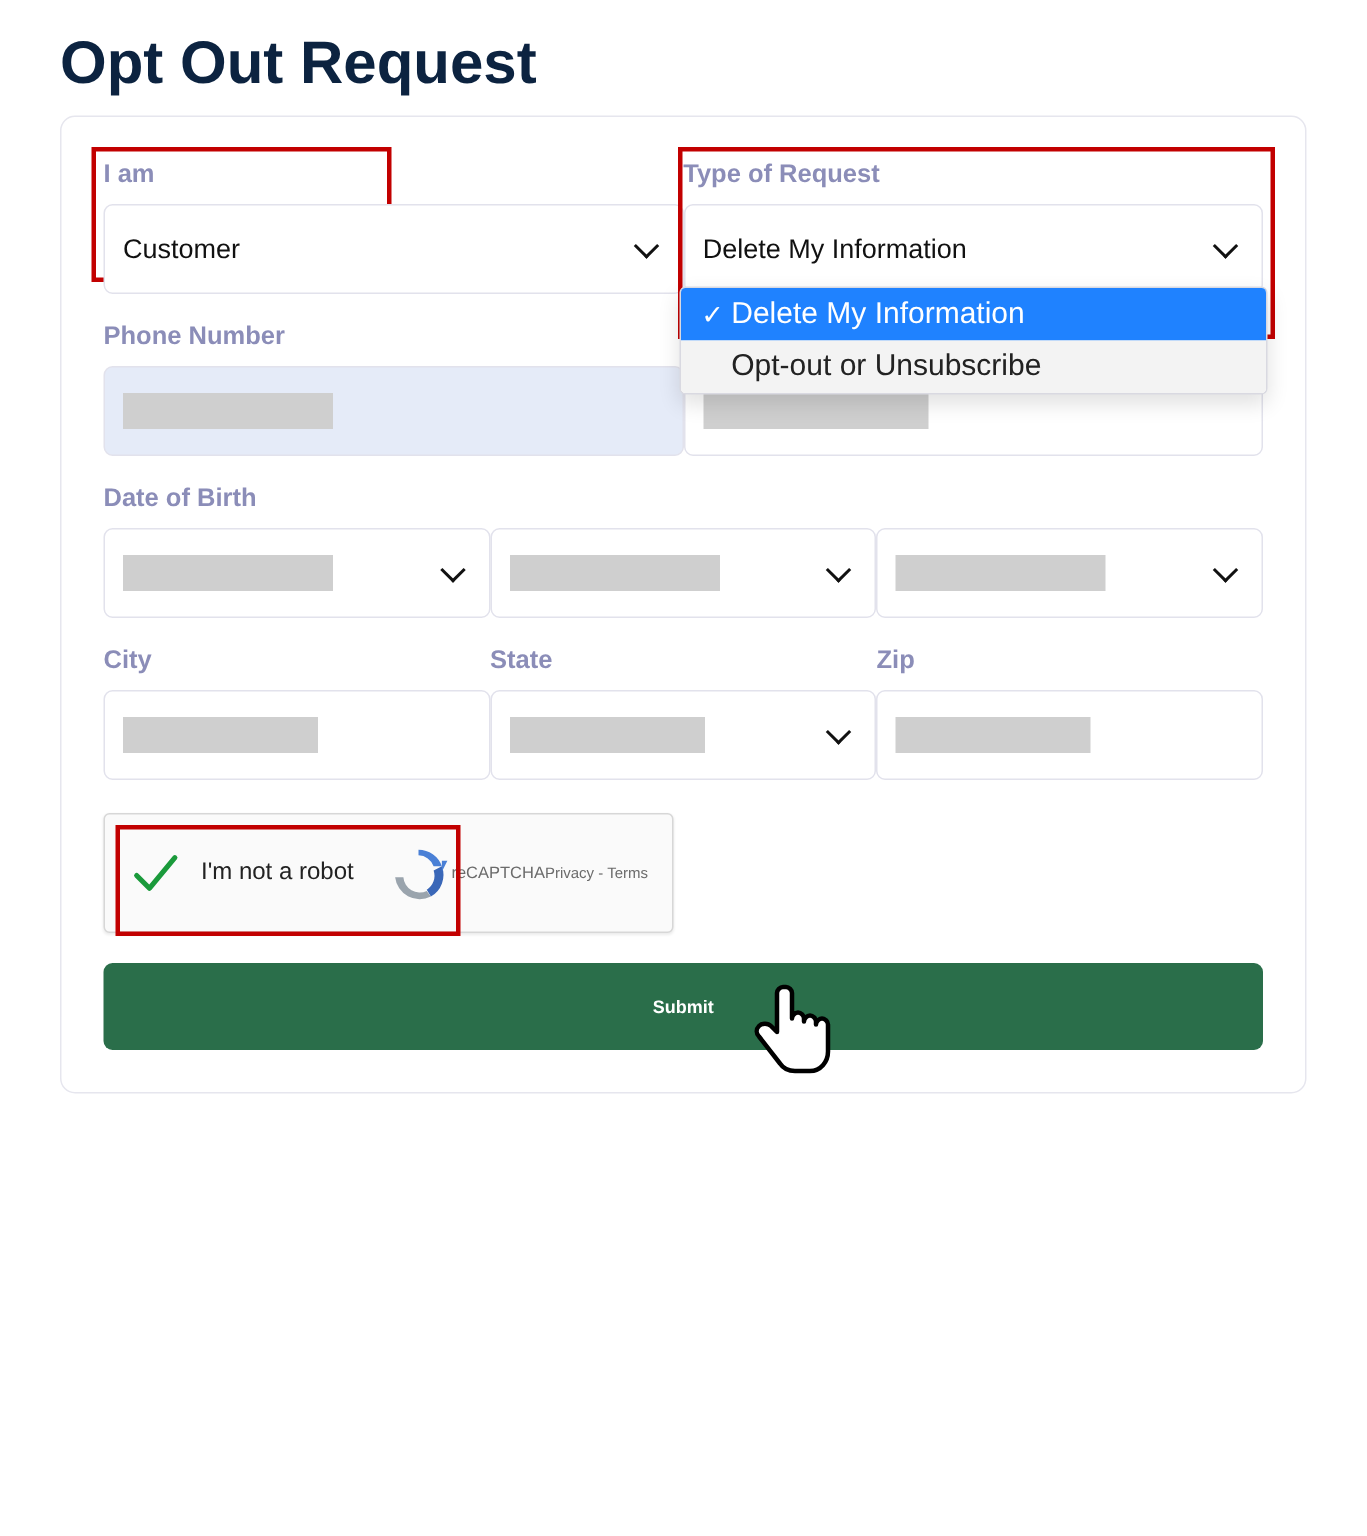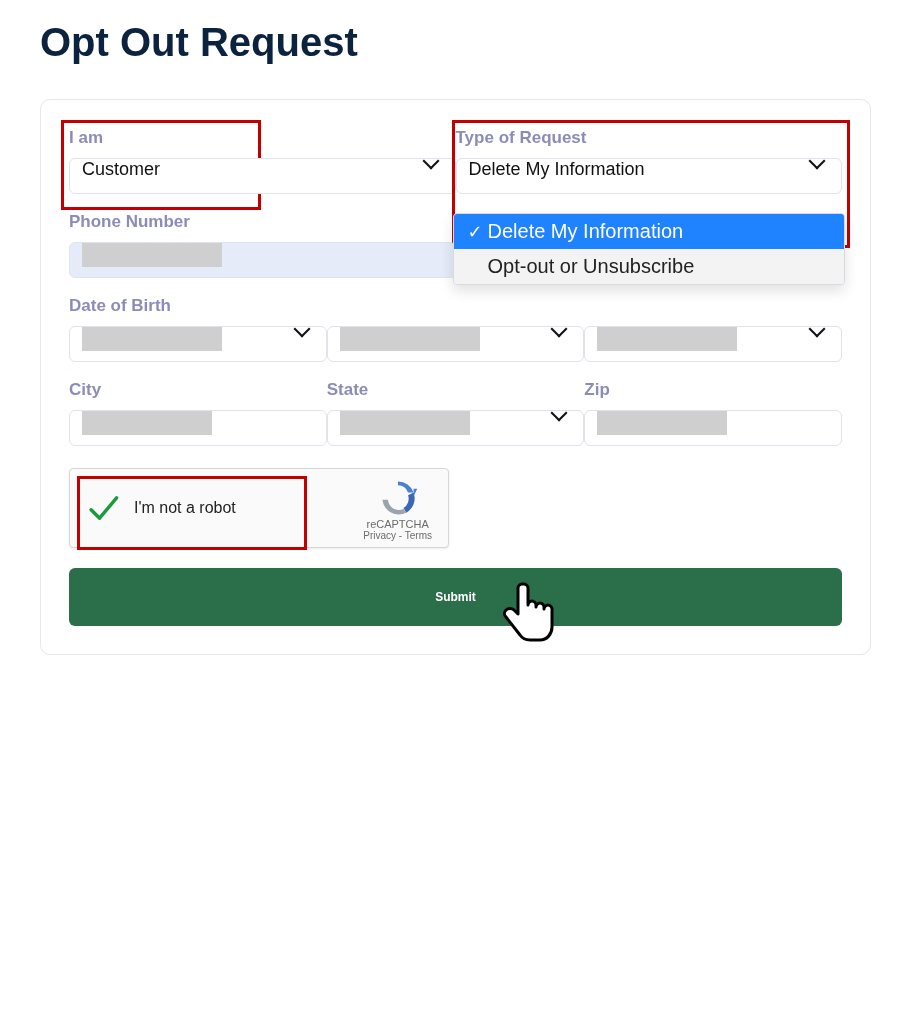--- a/index.html
+++ b/index.html
@@ -6,45 +6,46 @@
     body {
       font-family: -apple-system, BlinkMacSystemFont, "Segoe UI", Helvetica, Arial, sans-serif;
       background: #fff;
       width: 911px;
       padding: 20px 40px 40px 40px;
     }
     .page-title {
       font-size: 40px;
       font-weight: 800;
       color: #0c2340;
-      margin-bottom: 34px;
+      margin-bottom: 12px;
     }
     .form-card {
       border: 1px solid #e6e6ee;
       border-radius: 10px;
       padding: 28px;
       position: relative;
     }
     .row { display: flex; }
     .col { flex: 1; position: relative; }
     .label {
       color: #8b8db8;
       font-size: 17px;
       font-weight: 600;
       margin-bottom: 10px;
       display: block;
     }
     .select, .input {
       width: 100%;
-      height: 36px;
+      height: 60px;
       border: 1px solid #e2e2ec;
       border-radius: 6px;
       padding: 0 12px;
       background: #fff;
       display: flex;
+      align-items: center;
       font-size: 18px;
       position: relative;
     }
     .select-value { flex: 1; color: #111; font-weight: 500; }
     .chevron-down {
       width: 12px; height: 12px;
       border-right: 2px solid #111;
       border-bottom: 2px solid #111;
       transform: rotate(45deg);
       margin-right: 6px; margin-top: -4px;
@@ -94,21 +95,21 @@
       background: #fafafa;
       box-shadow: 0 1px 2px rgba(0,0,0,.08);
       padding: 0 16px;
     }
     .captcha-check {
       width: 34px; height: 34px;
       display: inline-flex; align-items: center; justify-content: center;
     }
     .captcha-check svg { width: 34px; height: 34px; }
     .captcha-label { margin-left: 14px; font-size: 16px; color: #222; flex: 1; }
-    .captcha-brand { display: flex; flex-direction: column; align-items: center; font-size: 11px; color: #6b6b6b; }
+    .captcha-brand { display: flex; flex-direction: row; align-items: center; font-size: 11px; color: #6b6b6b; }
     .captcha-brand svg { width: 44px; height: 44px; margin-bottom: -2px; }
     .captcha-privacy { font-size: 10px; color: #6b6b6b; margin-top: 0; }
     .hi-red-3 { left: 8px; top: 8px; width: 230px; height: 74px; }
     
     .submit-btn {
       margin-top: 20px;
       width: 100%;
       height: 58px;
       background: #2a6e4a;
       color: #fff;

